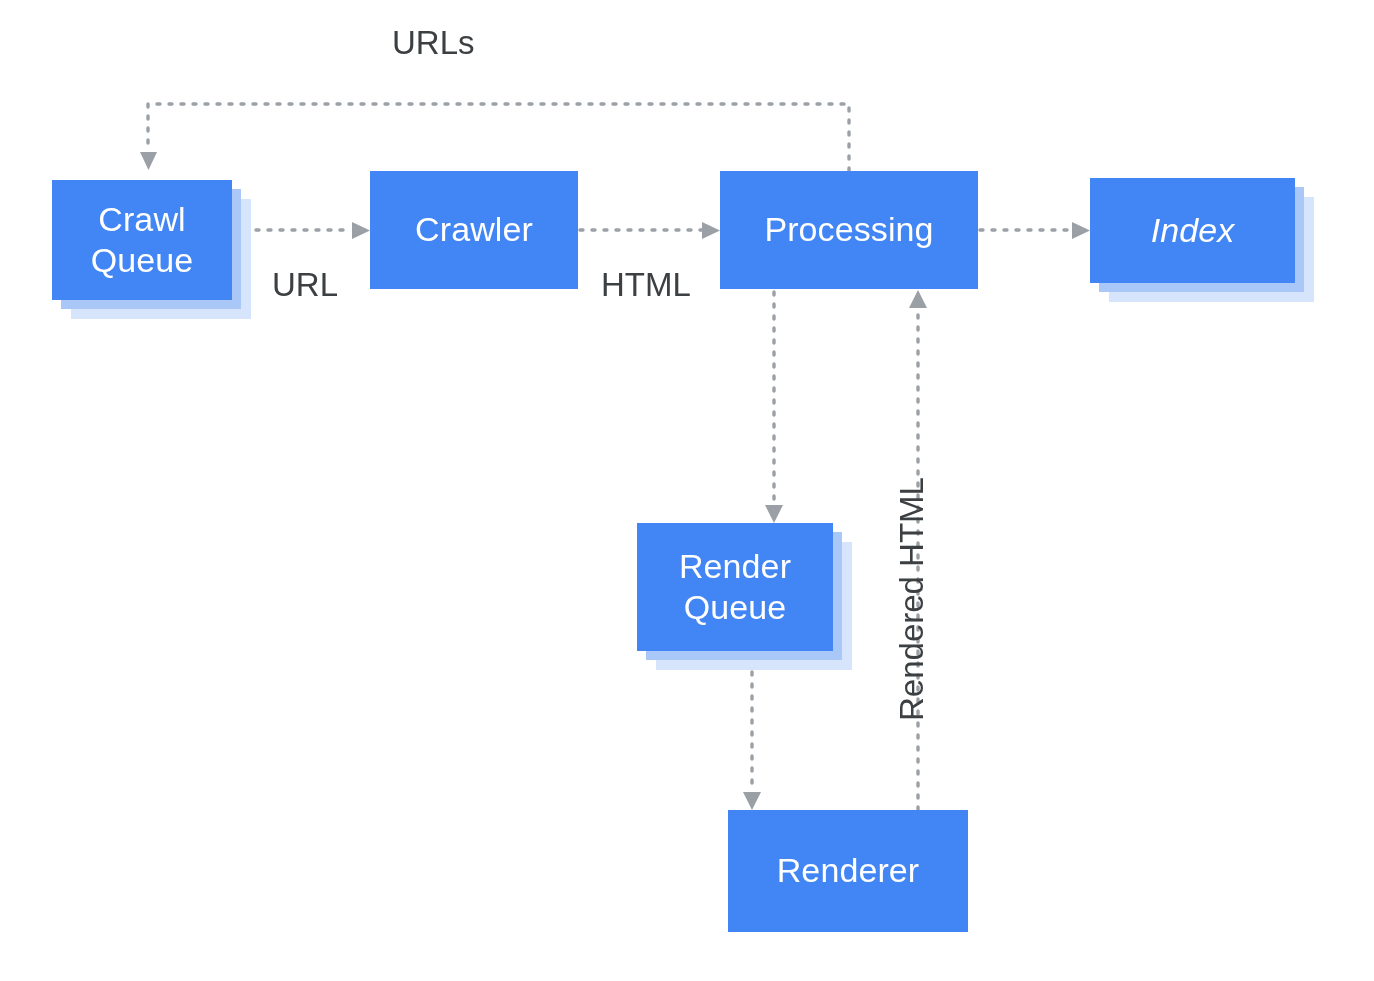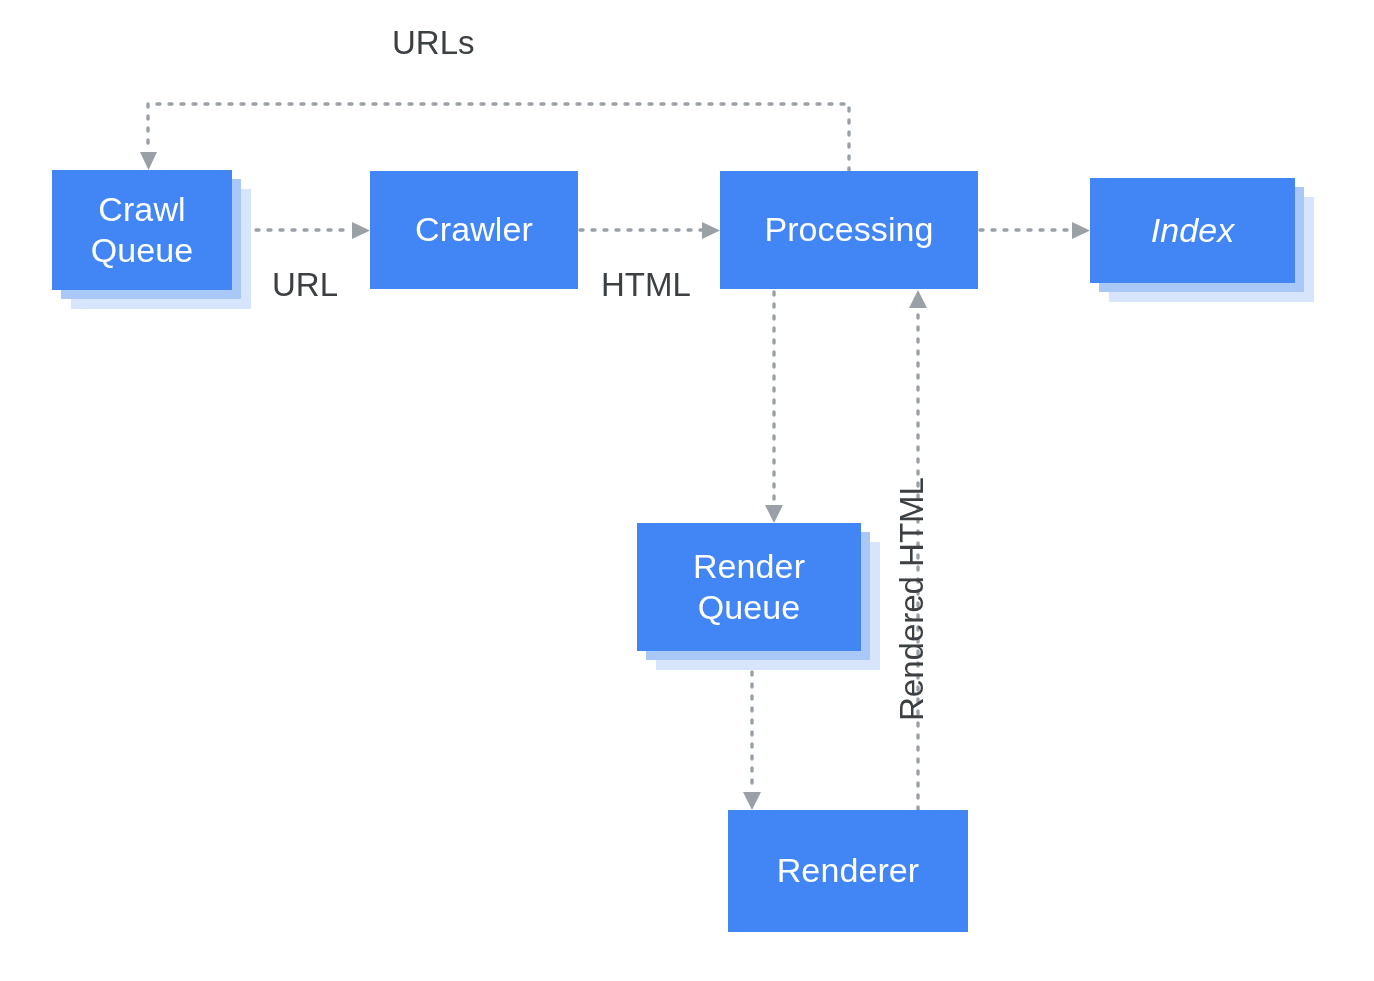--- a/index.html
+++ b/index.html
@@ -129,21 +129,21 @@
       <line x1="752" y1="672" x2="752" y2="792" stroke="#9aa0a6" stroke-width="3.4" stroke-dasharray="3 9" stroke-linecap="round"></line>
       <path d="M743,792 L752,810 L761,792 Z" fill="#9aa0a6"></path>
     </g>
 
     <g>
       <line x1="918" y1="810" x2="918" y2="308" stroke="#9aa0a6" stroke-width="3.4" stroke-dasharray="3 9" stroke-linecap="round"></line>
       <path d="M909,308 L918,290 L927,308 Z" fill="#9aa0a6"></path>
     </g>
   </svg>
 
-  <div class="node" style="left:52px; top:170px; width:180px; height:120px;">
+  <div class="node" style="left:52px; top:180px; width:180px; height:120px;">
     <div class="stack-back"></div>
     <div class="stack-mid"></div>
     <div class="node-face">
       <span class="node-label">Crawl
 Queue</span>
     </div>
   </div>
 
   <div class="node" style="left:370px; top:171px; width:208px; height:118px;padding-left:9px;">
     <div class="node-face">
@@ -158,21 +158,21 @@
   </div>
 
   <div class="node" style="left:1090px; top:178px; width:205px; height:105px;font-style:italic;">
     <div class="stack-back"></div>
     <div class="stack-mid"></div>
     <div class="node-face">
       <span class="node-label">Index</span>
     </div>
   </div>
 
-  <div class="node" style="left:637px; top:523px; width:224px; height:128px;">
+  <div class="node" style="left:637px; top:523px; width:196px; height:128px;">
     <div class="stack-back"></div>
     <div class="stack-mid"></div>
     <div class="node-face">
       <span class="node-label">Render
 Queue</span>
     </div>
   </div>
 
   <div class="node" style="left:728px; top:810px; width:240px; height:122px;">
     <div class="node-face">

